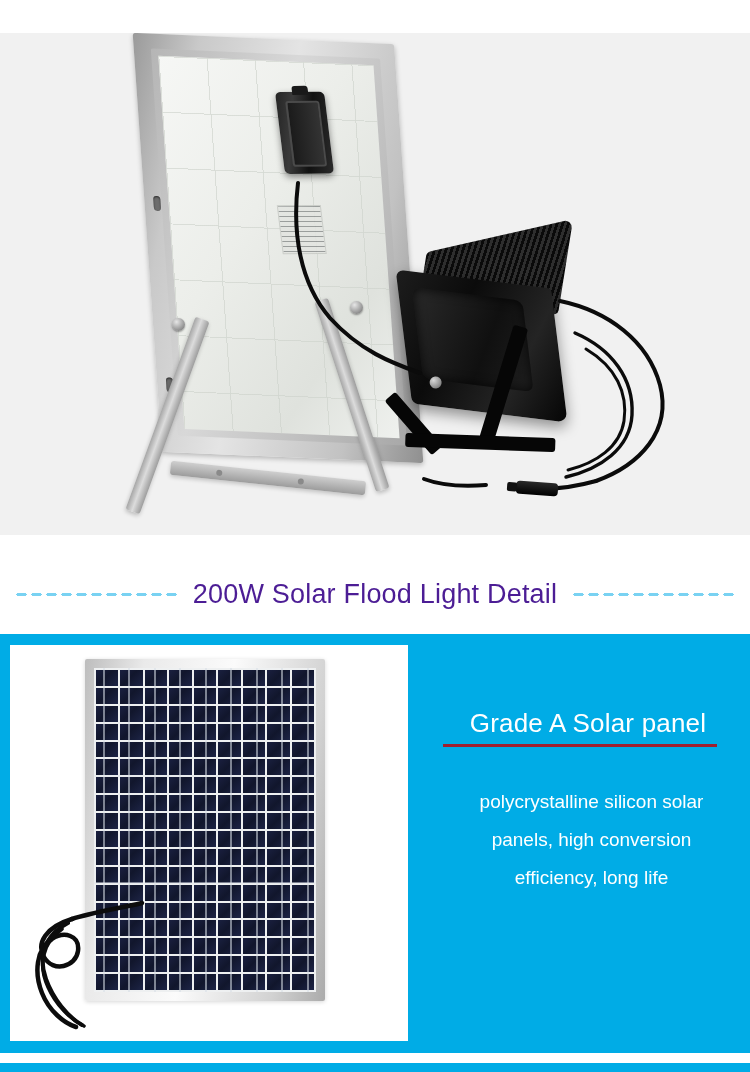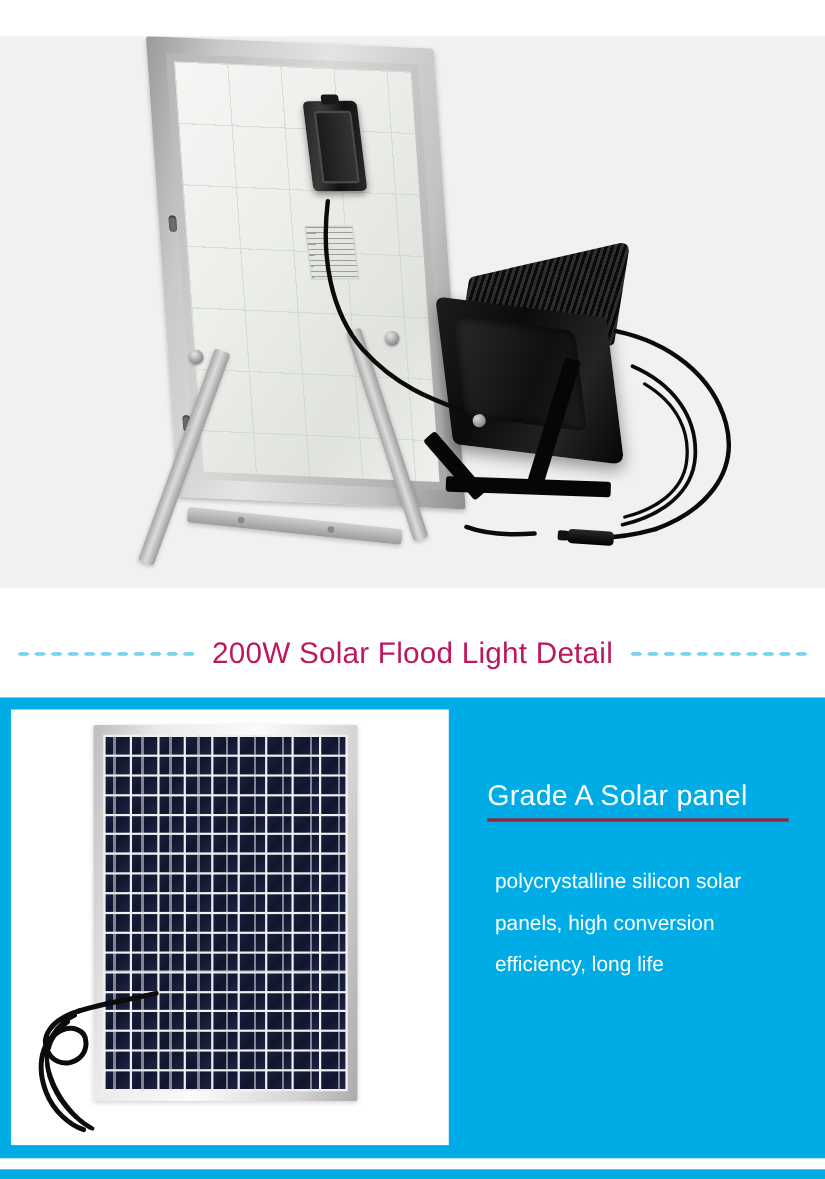--- a/index.html
+++ b/index.html
@@ -239,30 +239,31 @@
     width: 170px;
     background-image: radial-gradient(#79d2f2 48%, transparent 52%);
     background-size: 15px 5px;
     background-repeat: repeat-x;
     background-position: left center;
   }
   .dots.left  { margin-right: 14px; }
   .dots.right { margin-left: 14px; }
   .section-title {
     font-size: 27px;
-    color: #be185d;
+    color: #4c1d95;
     white-space: nowrap;
     letter-spacing: .2px;
   }
 
   
   .feature {
     position: relative;
     height: 419px;              
     background: #00ace6;
+    text-align: center;
   }
   .photo-box {
     position: absolute;
     left: 10px; top: 11px;
     width: 398px; height: 396px;
     background: #ffffff;
     overflow: hidden;
   }
 
   

